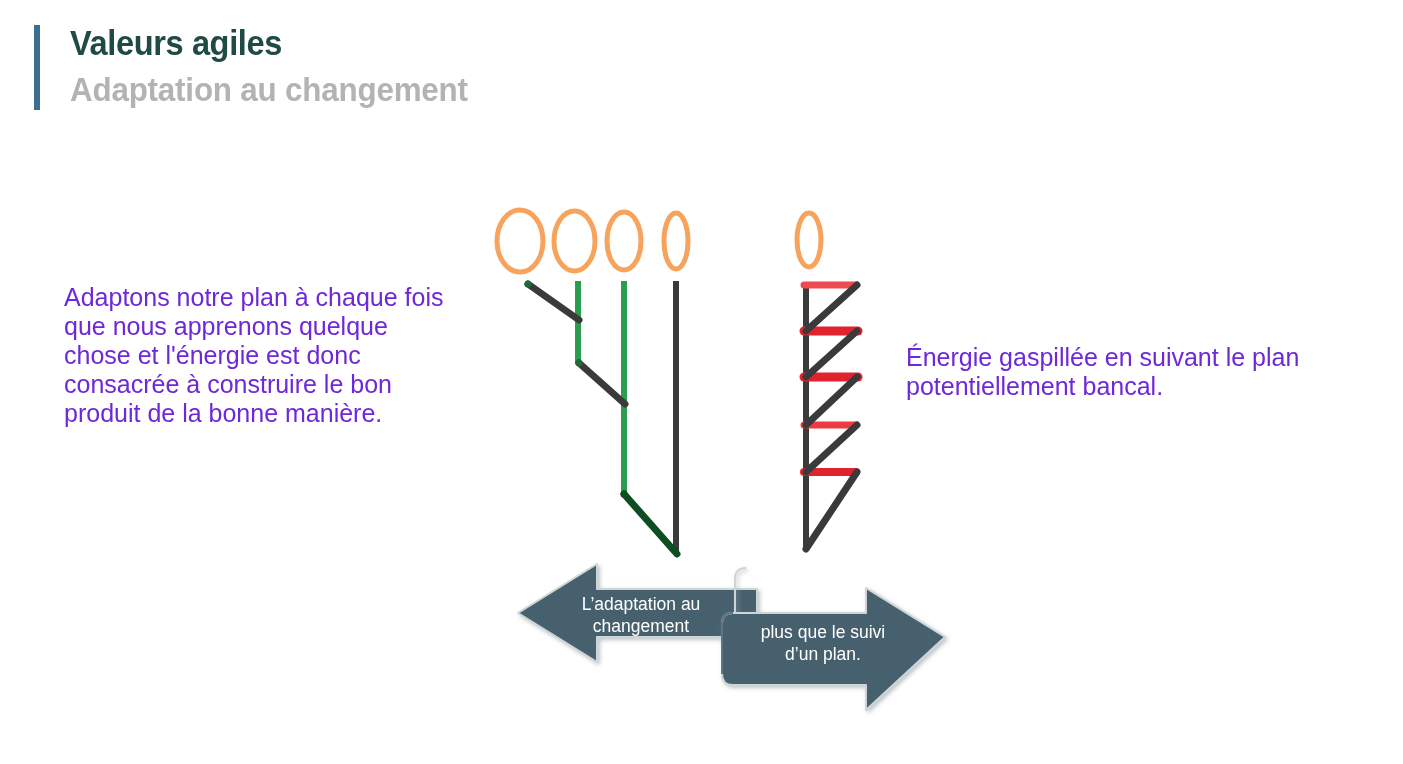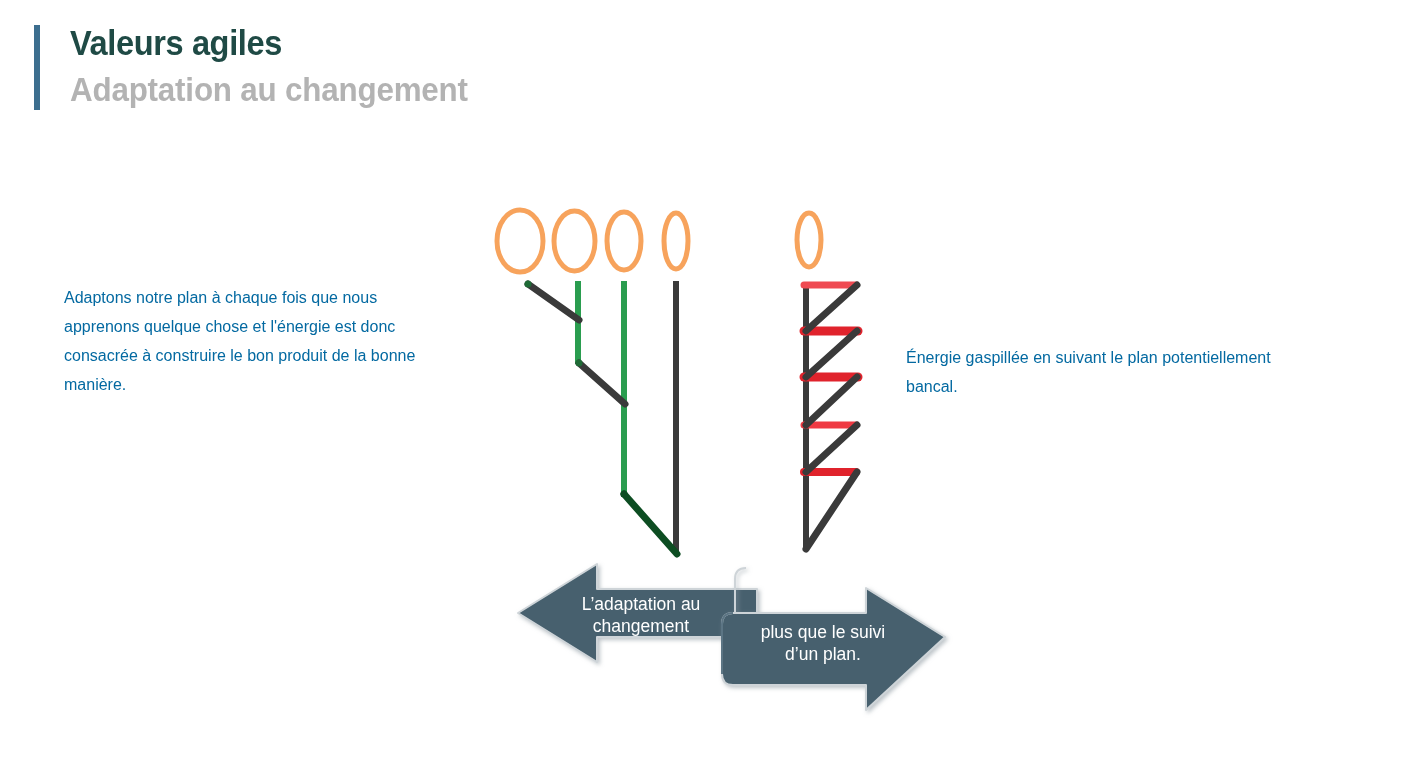--- a/index.html
+++ b/index.html
@@ -55,23 +55,23 @@
     letter-spacing: -0.2px;
     font-family: "Liberation Sans Narrow", "Liberation Sans", sans-serif;
     transform: scaleX(0.95);
     transform-origin: left center;
     white-space: nowrap;
   }
 
   
   .body-text {
     position: absolute;
-    font-size: 16px;
+    font-size: 25px;
     line-height: 29px;
-    color: #0369a1;
+    color: #6d28d9;
   }
   #left-paragraph {
     left: 64px;
     top: 283px;
     width: 385px;
   }
   #right-paragraph {
     left: 906px;
     top: 343px;
     width: 420px;

